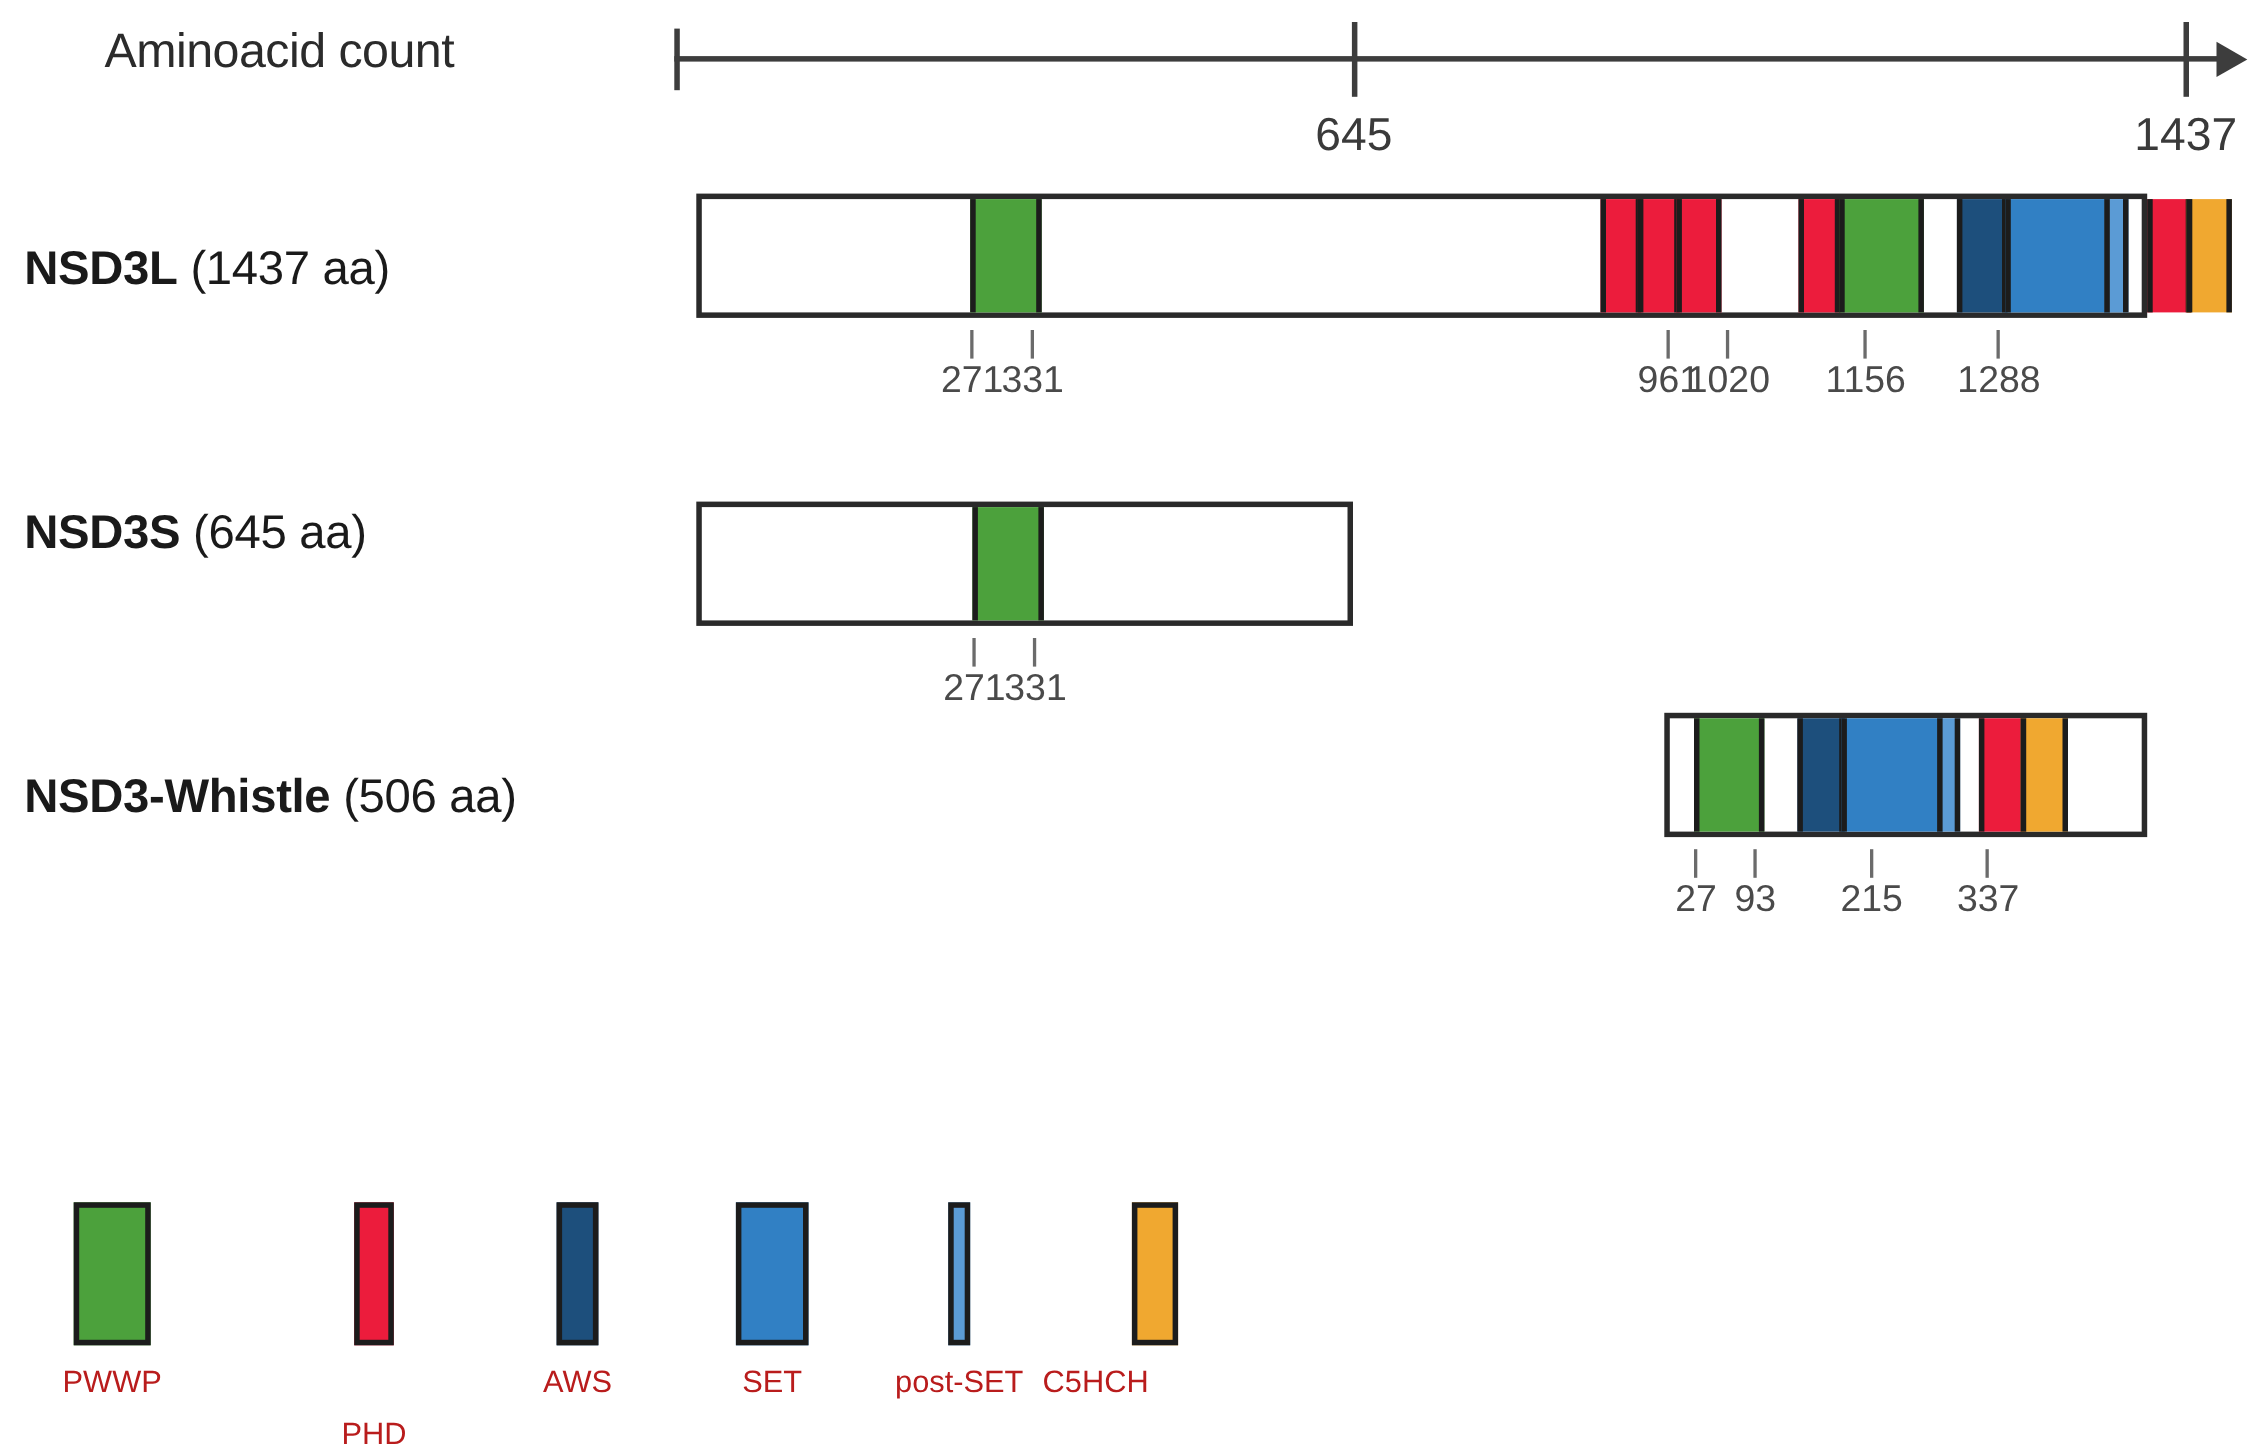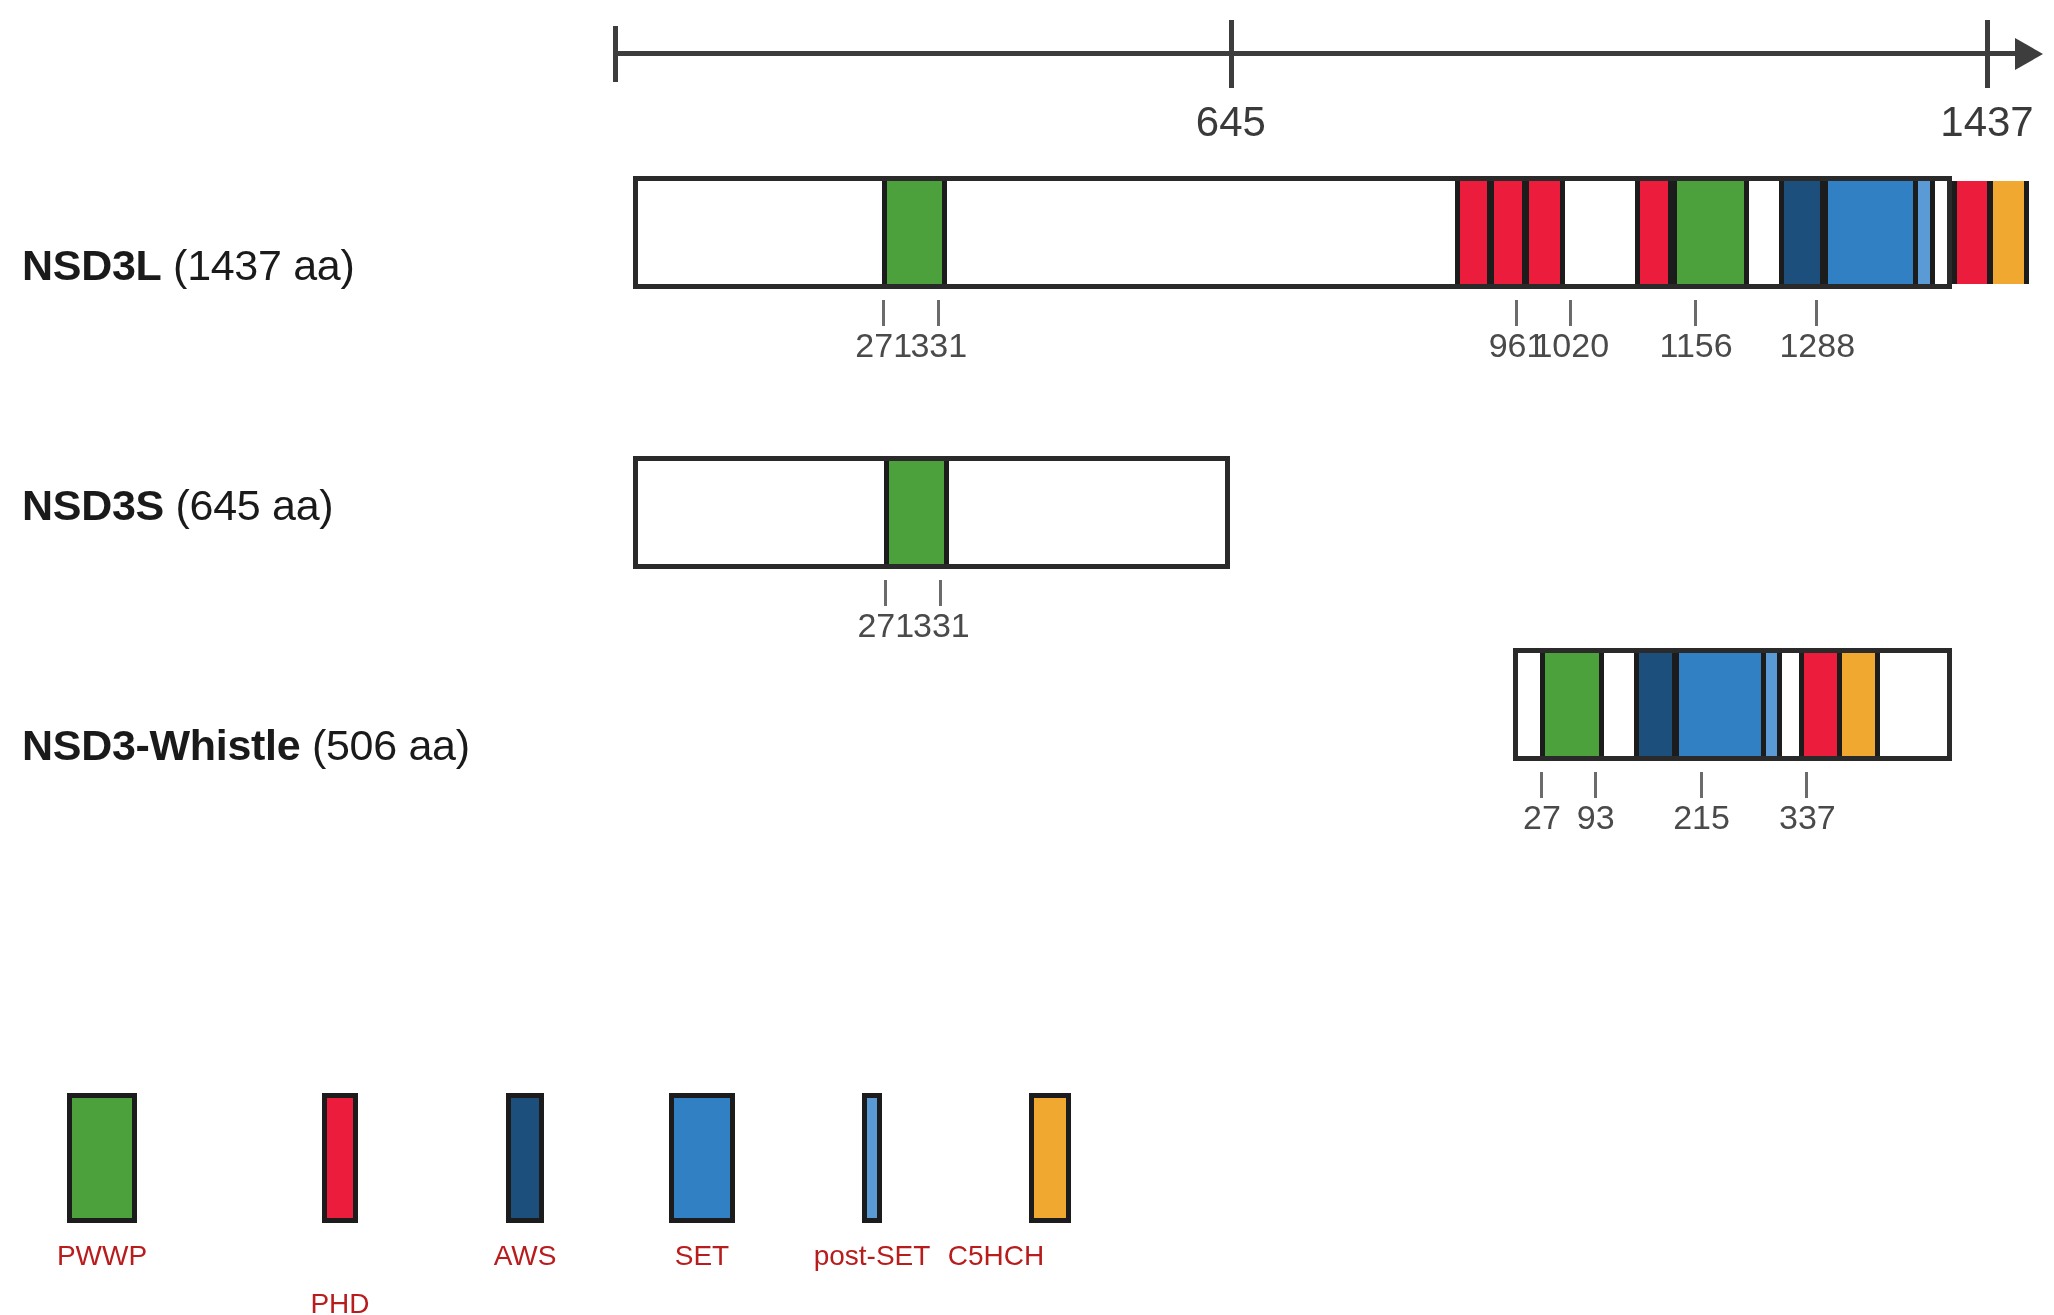--- a/index.html
+++ b/index.html
@@ -56,21 +56,20 @@
     white-space: nowrap;
   }
 
   
   .row-label {
     position: absolute;
     font-size: 43px;
     white-space: nowrap;
     color: #1a1a1a;
     letter-spacing: -0.3px;
-    margin-top: 21px;
   }
   .row-label b { font-weight: bold; }
   .row-label span.len { font-weight: normal; }
 
   
   .protein-bar {
     position: absolute;
     border: 5px solid #2a2a2a;
     background: #ffffff;
     box-sizing: border-box;
@@ -123,20 +122,21 @@
     color: #b91c1c;
     transform: translateX(-50%);
     white-space: nowrap;
   }
 </style>
 </head>
 <body>
 
 <div class="stage">
 
+  <div id="axis-label">Aminoacid count</div>
   <div id="axis-line"></div>
   <div id="axis-ticks">
       <div class="axis-tick" style="left: 613px; top: 26px; height: 56px;"></div>
       <div class="axis-tick" style="left: 1228.82px; top: 20px; height: 68px;"></div>
       <div class="axis-tick-label" style="left: 1230.82px; top: 98px;">645</div>
       <div class="axis-tick" style="left: 1985px; top: 20px; height: 68px;"></div>
       <div class="axis-tick-label" style="left: 1987px; top: 98px;">1437</div>
     </div>
   <div id="axis-arrowhead" class="axis-arrow" style="left: 2015px; top: 38px;"></div>
 

